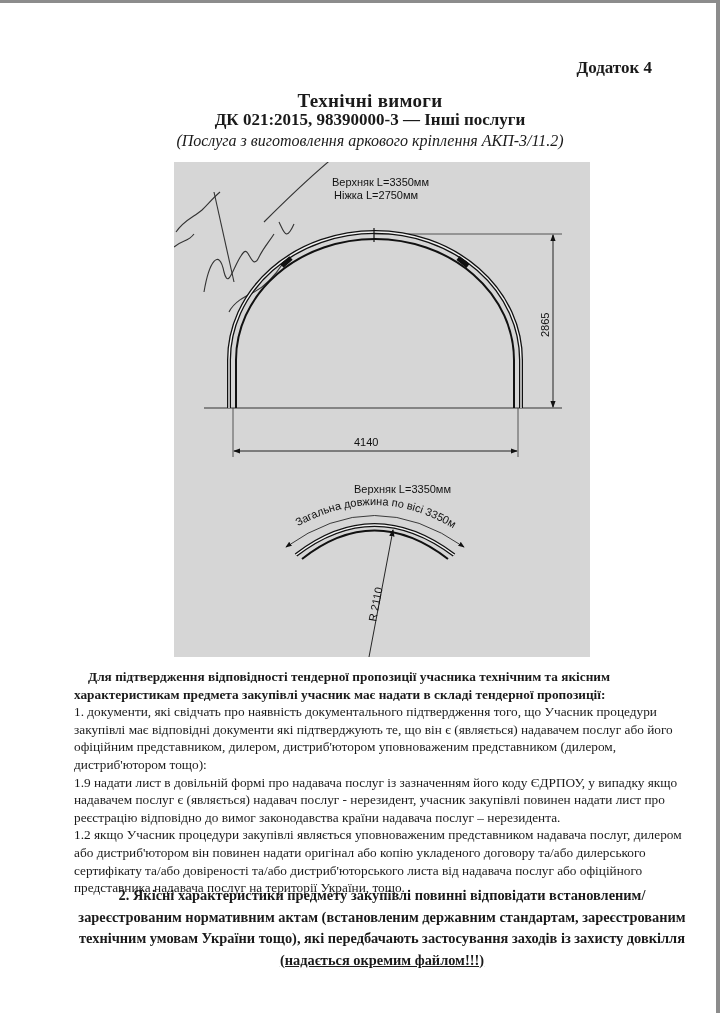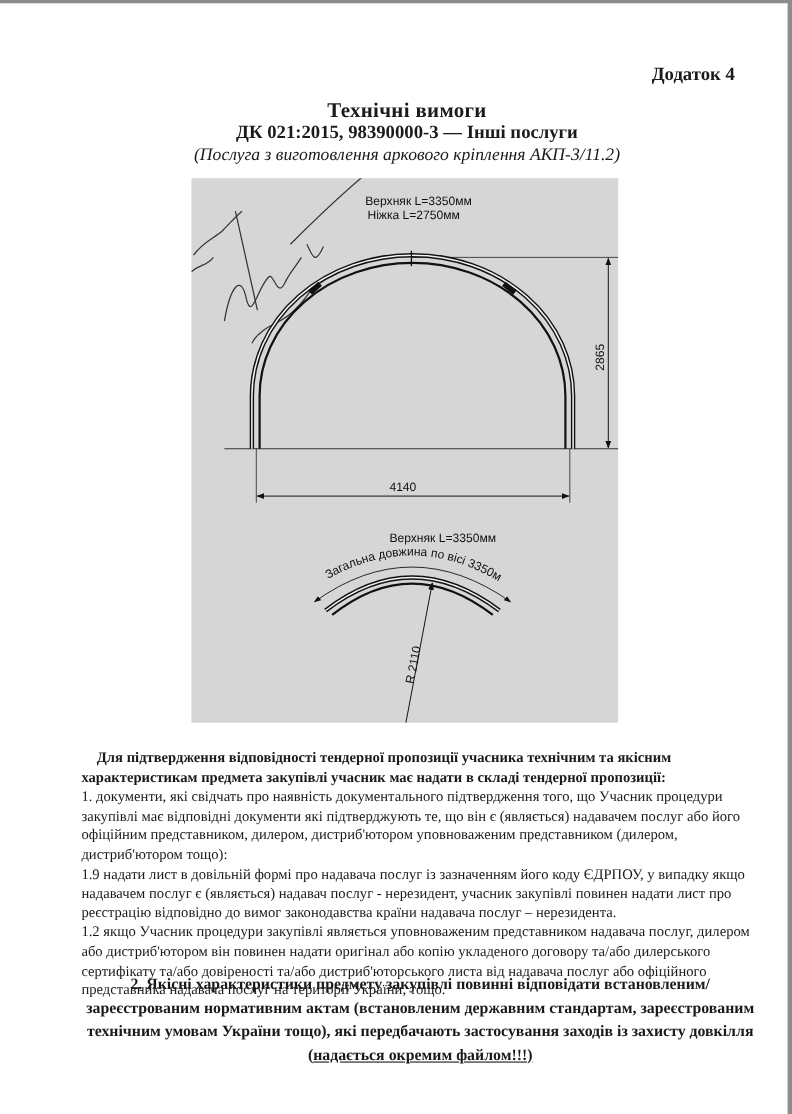--- a/index.html
+++ b/index.html
@@ -5,30 +5,30 @@
   html, body { margin: 0; padding: 0; }
   body {
     width: 720px; height: 1013px; position: relative; overflow: hidden;
     background: #ffffff;
     font-family: "Liberation Serif", "DejaVu Serif", serif;
     color: #1a1a1a;
   }
   .top-border { position: absolute; left: 0; top: 0; width: 720px; height: 3px; background: #8c8c8c; }
   .right-border { position: absolute; right: 0; top: 0; width: 4px; height: 1013px; background: #8c8c8c; }
 
-  .appendix { position: absolute; right: 52px; top: 58px; font-weight: bold; font-size: 17px; text-align: center; }
+  .appendix { position: absolute; right: 68px; top: 58px; font-weight: bold; font-size: 17px; text-align: center; }
   .title { position: absolute; left: 0; width: 740px; top: 90px; text-align: center; font-weight: bold; font-size: 19px; letter-spacing: 0.3px; }
   .subtitle { position: absolute; left: 0; width: 740px; top: 110px; text-align: center; font-weight: bold; font-size: 17px; }
   .subtitle2 { position: absolute; left: 0; width: 740px; top: 132px; text-align: center; font-style: italic; font-size: 16px; }
 
-  .drawing { position: absolute; left: 174px; top: 162px; width: 388px; height: 495px; background: #d6d6d6; }
+  .drawing { position: absolute; left: 174px; top: 162px; width: 388px; height: 495px; background: #d6d6d6; padding-left: 28px; }
   .drawing svg { position: absolute; left: 0; top: 0; }
   .dlabel { font-family: "Liberation Sans", "DejaVu Sans", sans-serif; font-size: 11px; fill: #111; }
 
-  .body-text { position: absolute; left: 74px; top: 668px; width: 616px; font-size: 13.3px; line-height: 17.6px; margin-top: 12px; }
+  .body-text { position: absolute; left: 74px; top: 668px; width: 616px; font-size: 13.3px; line-height: 17.6px; }
   .body-text p { margin: 0; }
   .bold { font-weight: bold; }
   .indent { text-indent: 14px; }
   .req2 { position: absolute; left: 74px; top: 885px; width: 616px; font-size: 14.4px; line-height: 21.5px; font-weight: bold; text-align: center; }
   .req2 .u { text-decoration: underline; }
 </style>
 </head>
 <body>
 
 <div class="top-border"></div>

